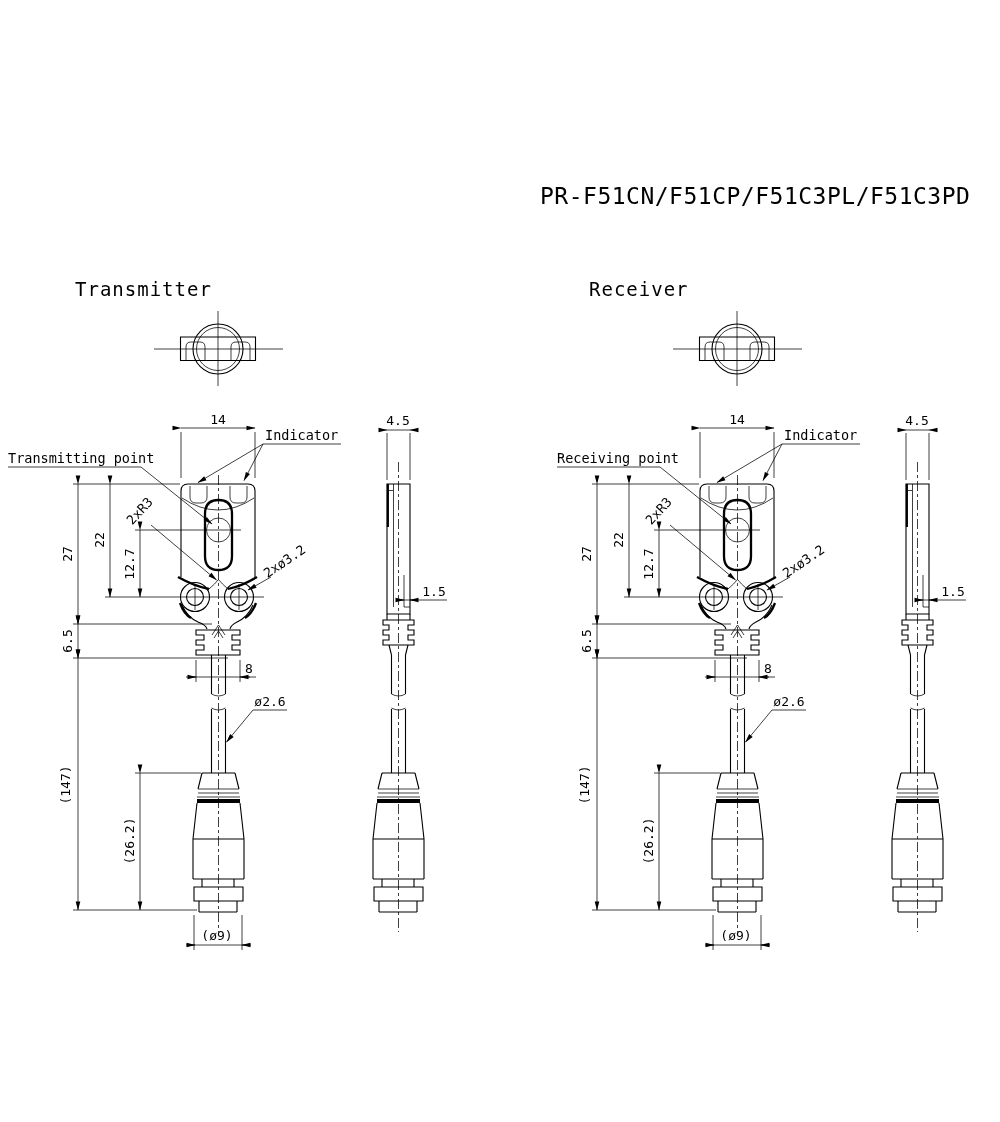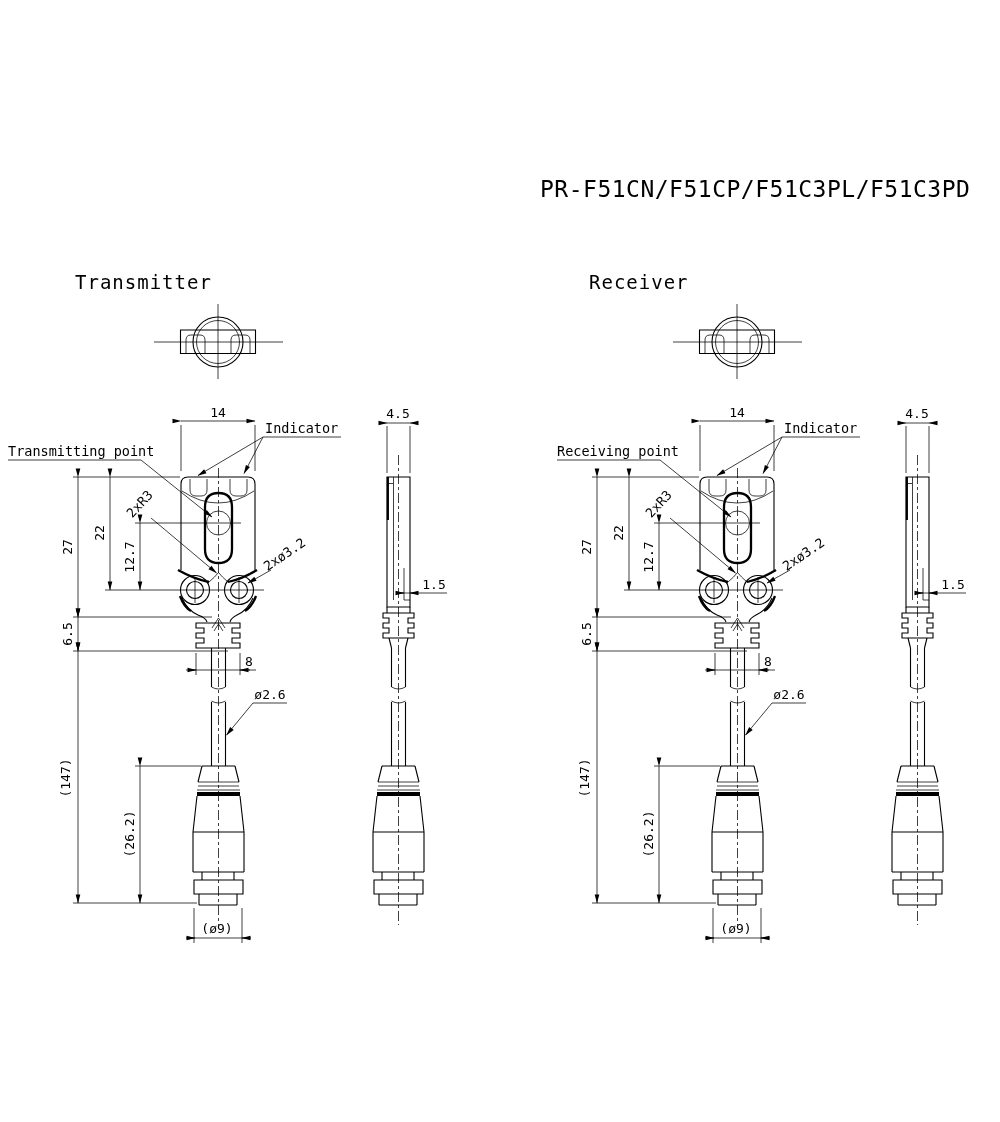--- a/index.html
+++ b/index.html
@@ -1,17 +1,17 @@
 <!DOCTYPE html>
 <html><head>
 <meta charset="utf-8">
 <style>
   html,body{margin:0;padding:0;background:#ffffff;}
   #stage{position:relative;width:1000px;height:986px;background:#ffffff;overflow:hidden;
-         font-family:"DejaVu Sans Mono", monospace;}
+         font-family:"DejaVu Sans Mono", monospace;margin-top:7px;}
   svg{position:absolute;left:0;top:0;}
   svg text{fill:#000000;font-family:"DejaVu Sans Mono", monospace;}
   .t-title{font-size:23px;letter-spacing:0.5px;}
   .t-section{font-size:19px;letter-spacing:1px;}
   .t-dim{font-size:13px;}
   .t-lbl{font-size:13.5px;}
   .ln{stroke:#000;stroke-width:1.1;fill:none;}
   .thin{stroke:#000;stroke-width:0.75;fill:none;}
   .thick{stroke:#000;stroke-width:2.3;fill:none;}
   .cl{stroke:#000;stroke-width:0.75;fill:none;stroke-dasharray:10 3 3 3;}

